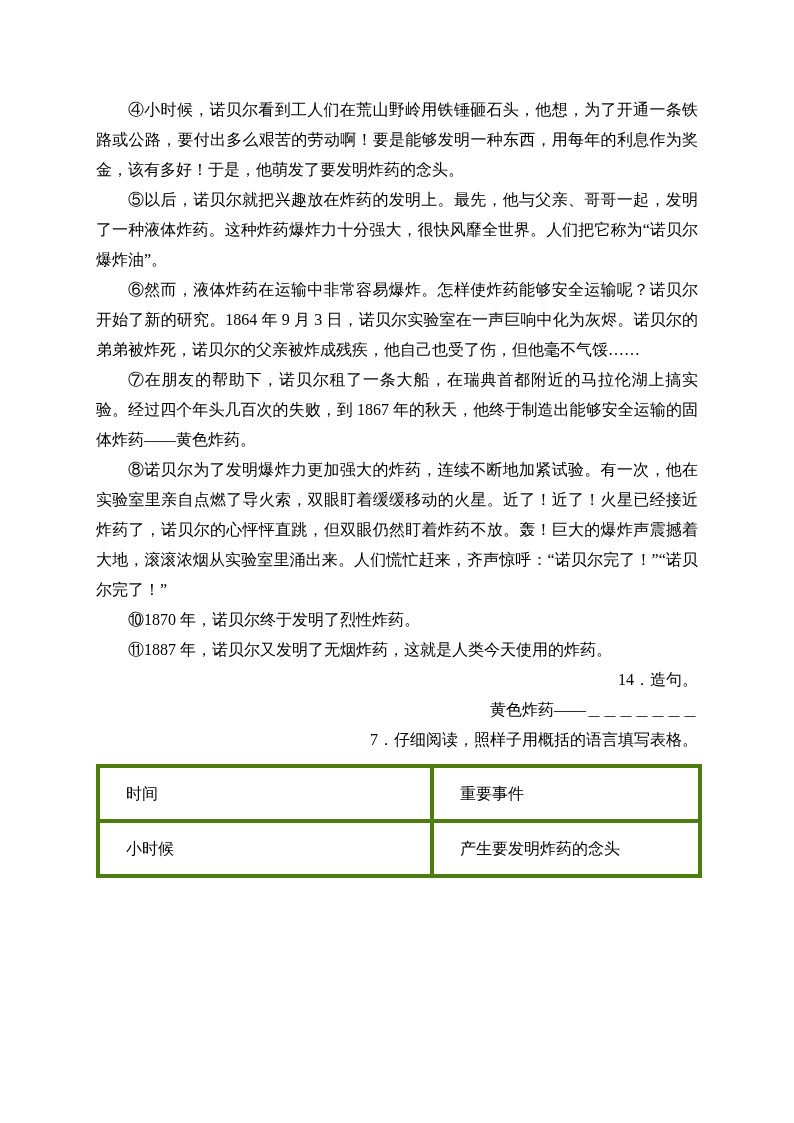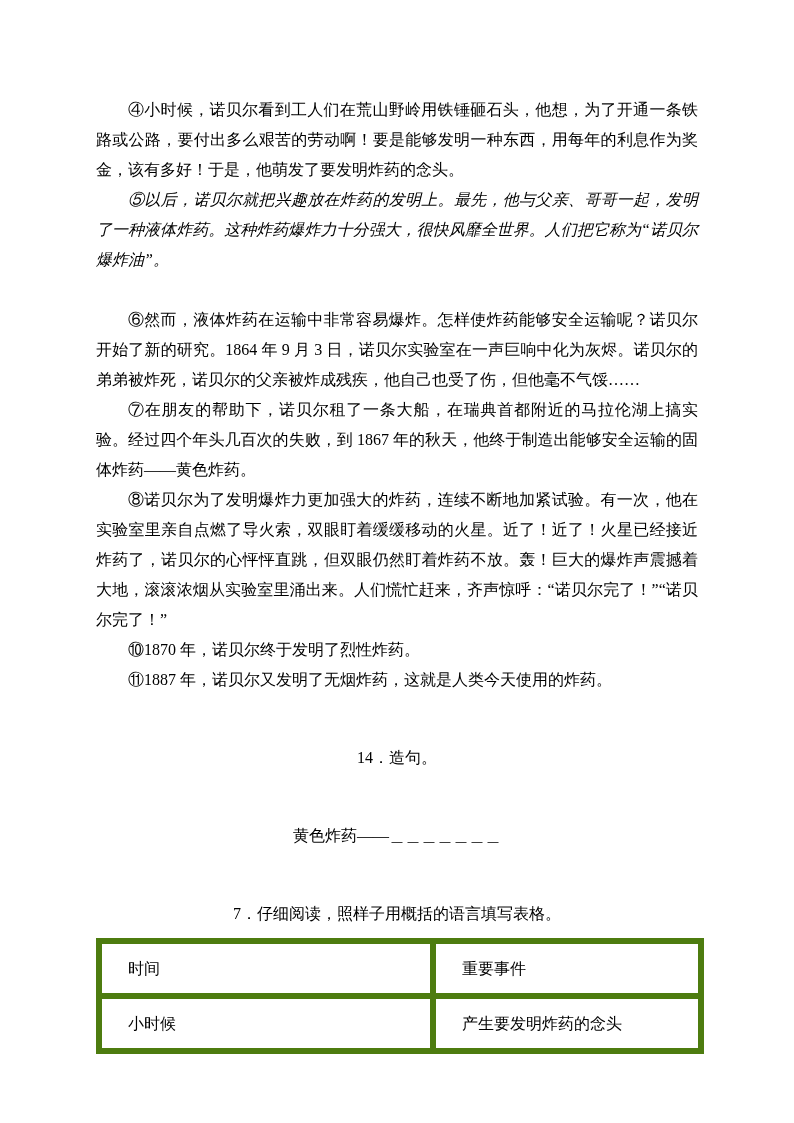--- a/index.html
+++ b/index.html
@@ -20,35 +20,32 @@
   .content {
     width: 602px;
     font-size: 16px;
     line-height: 30px;
   }
   .para {
     text-indent: 2em;
     text-align: justify;
   }
   .para.gap-after {
-    margin-bottom: 30px;
-    font-style: italic;
   }
   .plain-line {
-    text-align: center;
-    margin-top: 48px;
+    text-align: right;
   }
   .q-table {
     width: 100%;
     border-collapse: collapse;
     margin-top: 9px;
     table-layout: fixed;
   }
   .q-table td {
-    border: 6px solid #4d7c0f;
+    border: 4px solid #4d7c0f;
     height: 55px;
     padding: 6px 26px;
     vertical-align: middle;
     font-size: 16px;
     line-height: 30px;
   }
   .q-table .col-time { width: 334px; }
   .q-table .col-event { width: 268px; margin-left: 8px; }
   .answer-blank { white-space: nowrap; }
 </style>

